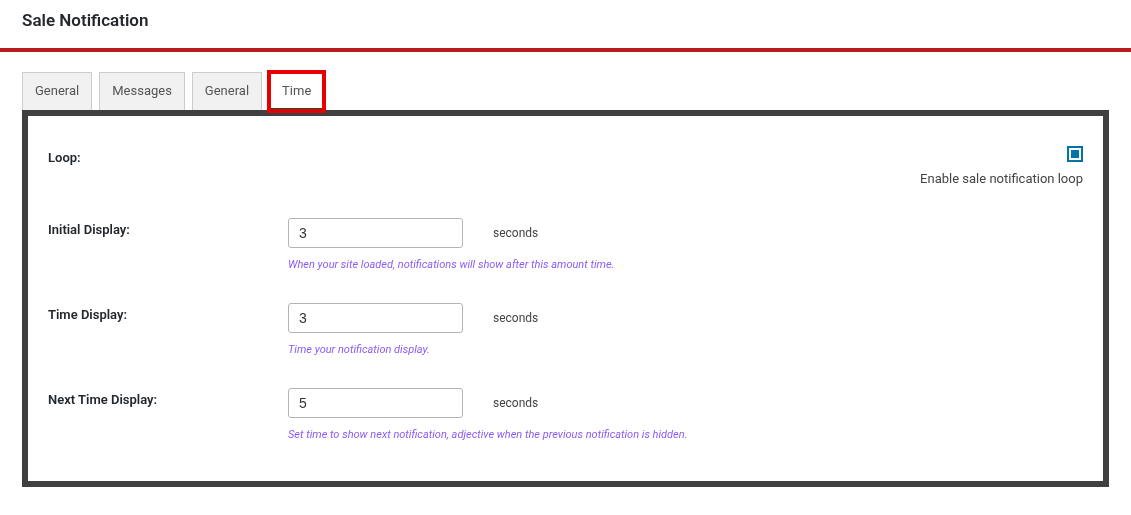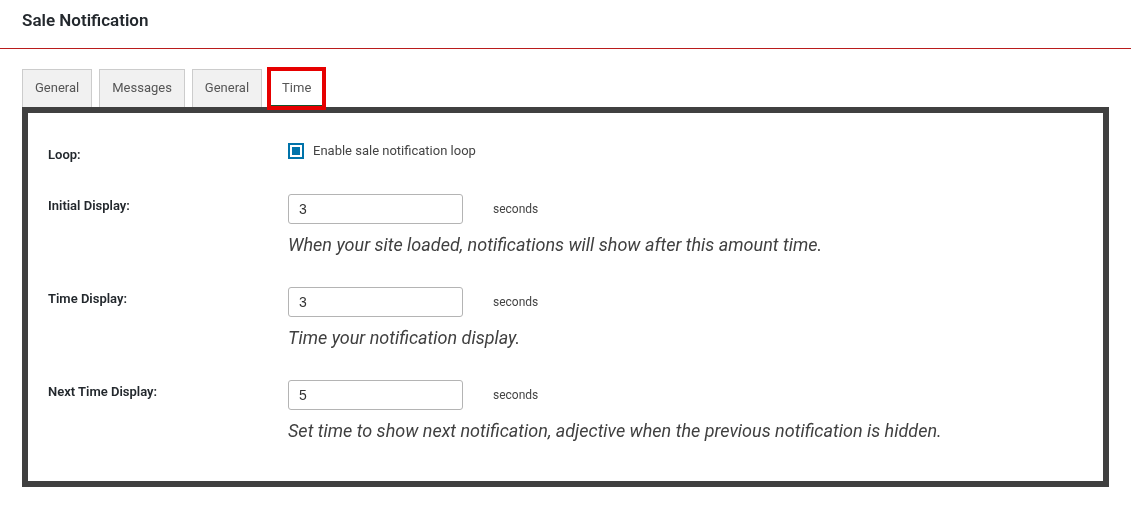--- a/index.html
+++ b/index.html
@@ -12,21 +12,21 @@
       font-size: 13px;
       color: #444;
       background: #fff;
       padding: 0;
     }
     .page-title {
       font-size: 17px;
       font-weight: 600;
       color: #23282d;
       padding: 10px 22px 18px 22px;
-      border-bottom: 1px solid #b91c1c;
+      border-bottom: 4px solid #b91c1c;
     }
     .content-wrap {
       padding: 20px 22px 20px 22px;
     }
     .tabs {
       display: flex;
       gap: 7px;
       padding: 0;
       margin: 0;
     }
@@ -73,22 +73,23 @@
       font-weight: 600;
       color: #23282d;
       padding-top: 4px;
       font-size: 13px;
     }
     .form-control {
       flex: 1;
     }
     .checkbox-row {
       display: flex;
-      align-items: flex-start;
+      align-items: flex-end;
       gap: 9px;
+      flex-direction: column;
     }
     .fake-checkbox {
       width: 16px;
       height: 16px;
       border: 2px solid #0073aa;
       display: flex;
       align-items: center;
       justify-content: center;
       cursor: pointer;
       background: #fff;
@@ -115,23 +116,23 @@
       display: flex;
       align-items: center;
       gap: 10px;
     }
     .suffix {
       font-size: 12px;
       color: #444;
       margin-left: 20px;
     }
     .hint {
-      font-size: 18px;
+      font-size: 11px;
       font-style: italic;
-      color: #404040;
+      color: #8b5cf6;
       margin-top: 10px;
     }
   </style>
 </head>
 <body>
 
 <div class="page-title">Sale Notification</div>
 
 <div class="content-wrap">
 

